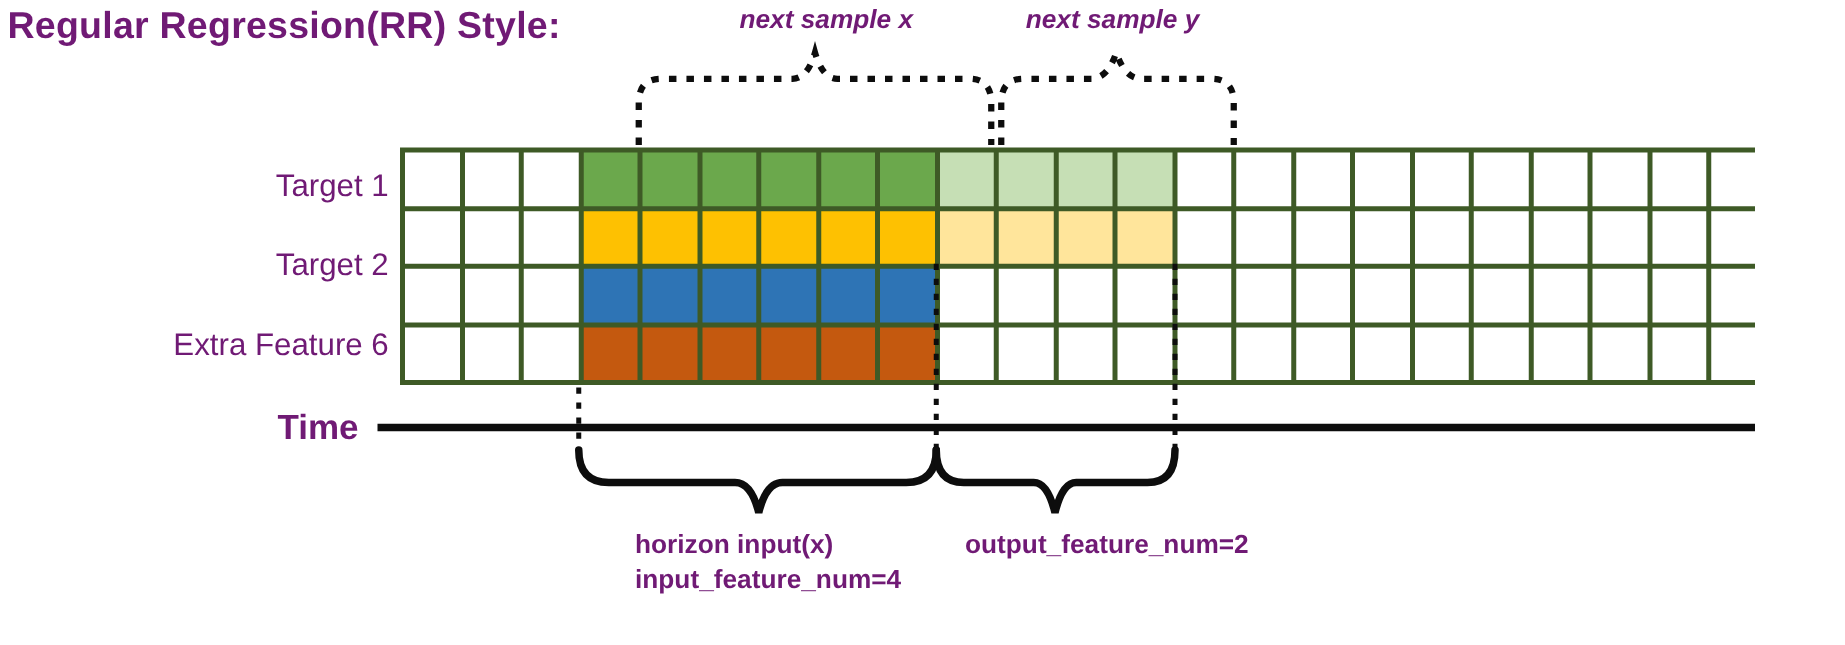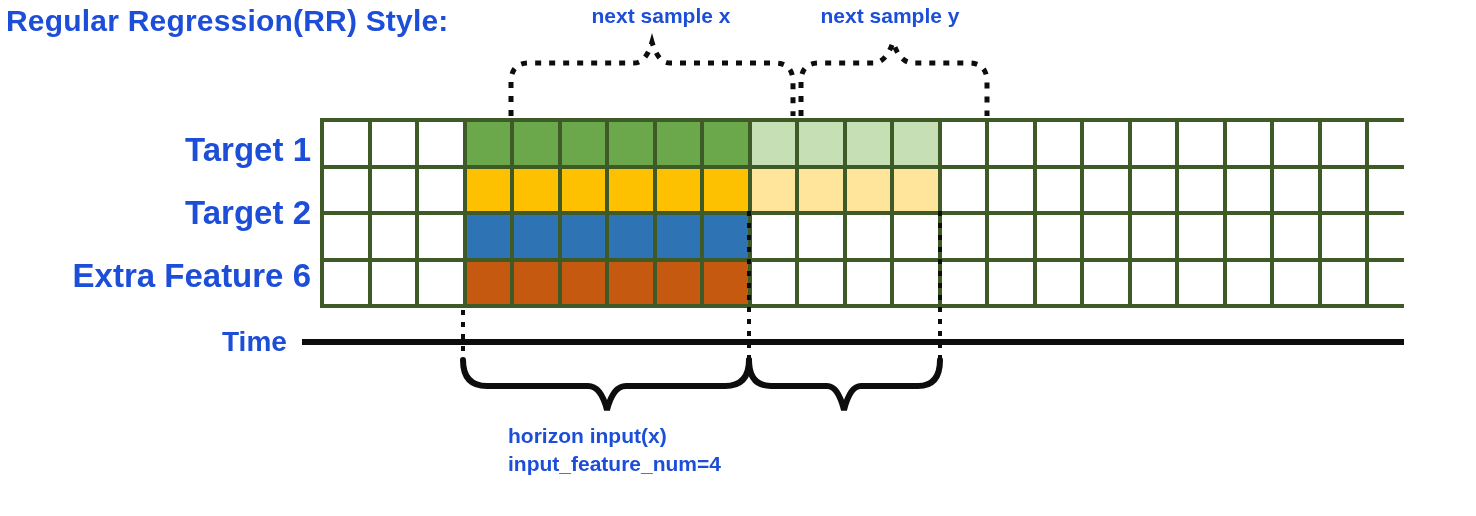--- a/index.html
+++ b/index.html
@@ -2,55 +2,56 @@
 <html><head>
 <meta charset="utf-8">
 <style>
   html, body { margin: 0; padding: 0; background: #ffffff; }
   .canvas {
     position: relative;
     width: 1404px;
     height: 516px;
     background: #ffffff;
     font-family: "Liberation Sans", sans-serif;
-    color: #1d4ed8;
+    color: #701a75;
     overflow: hidden;
   }
   .title {
     position: absolute;
     left: 6px; top: 4px;
     font-size: 30px;
     font-weight: bold;
     letter-spacing: 0.2px;
   }
   .annotation {
     position: absolute;
     top: 4px;
     transform: translateX(-50%);
     font-size: 21px;
+    font-style: italic;
     font-weight: 600;
     white-space: nowrap;
   }
   .annotation.next-x { left: 661px; }
   .annotation.next-y { left: 890px; }
 
   .row-labels {
     position: absolute;
     left: 0; top: 118px;
     width: 311px; height: 190px;
     display: flex;
     flex-direction: column;
   }
   .row-label {
     flex: 1 1 0;
     display: flex;
     align-items: center;
     justify-content: flex-end;
-    font-size: 33px;
-    font-weight: bold;
+    font-size: 25px;
+    font-weight: normal;
     white-space: nowrap;
   }
 
   .sample-grid {
     position: absolute;
     left: 320px; top: 118px;
     width: 1144px; height: 190px;
     box-sizing: border-box;
     display: grid;
     padding: 4px;
@@ -216,15 +217,16 @@
 
     <path d="M 749 360 Q 749 386 771 386 L 827 386 Q 838 386 844 410 Q 850 386 861 386 L 918 386 Q 940 386 940 360" fill="none" stroke="#0d0d0d" stroke-width="6" stroke-linecap="round"></path>
   </svg>
 
   <div class="caption input-caption">
     <div>horizon input(x)</div>
     <div>input_feature_num=4</div>
   </div>
 
   <div class="caption output-caption">
+    <div>output_feature_num=2</div>
   </div>
 
 </div>
 
 </body></html>

